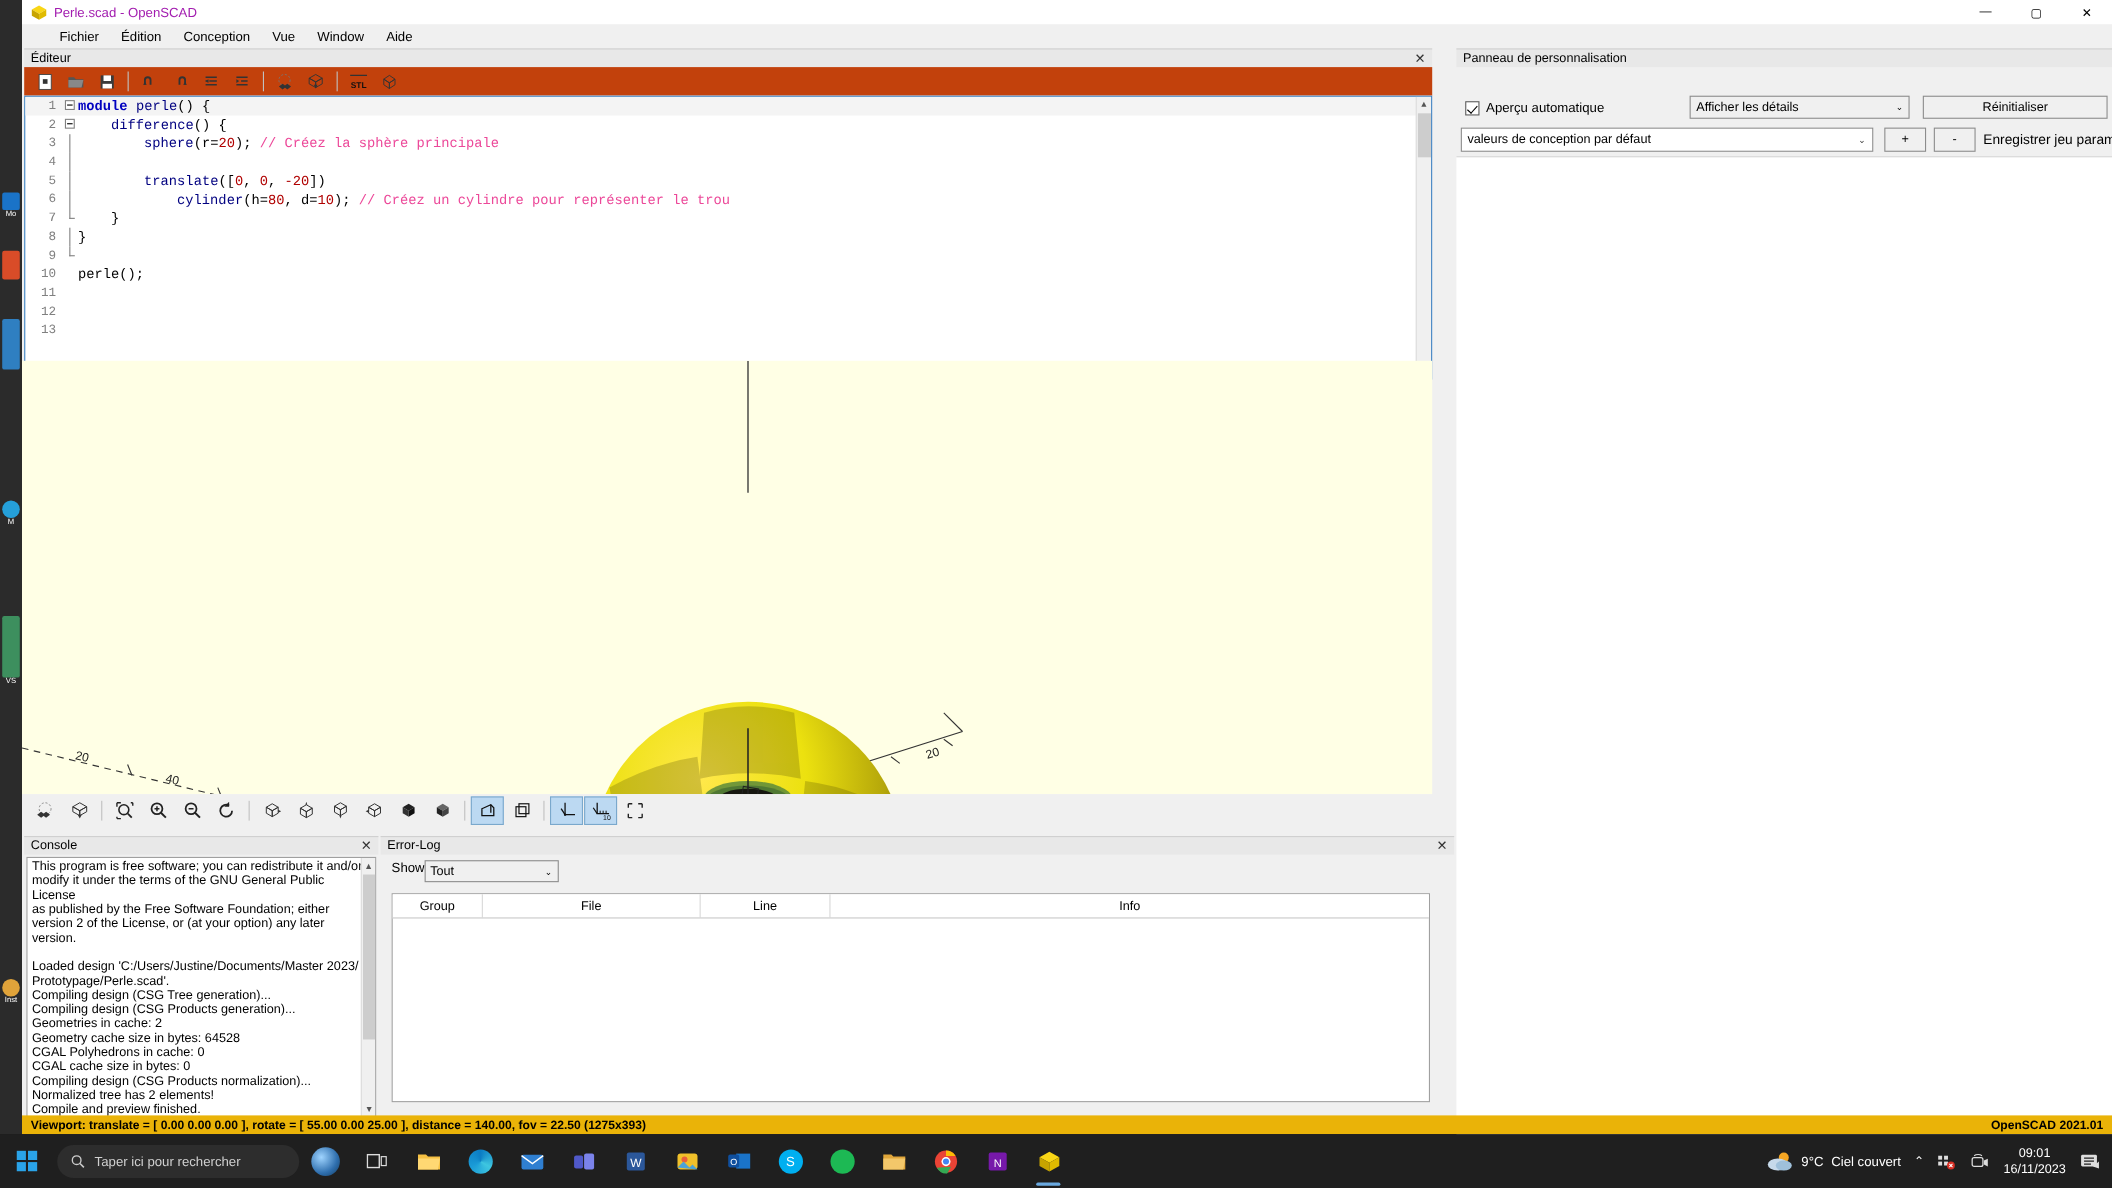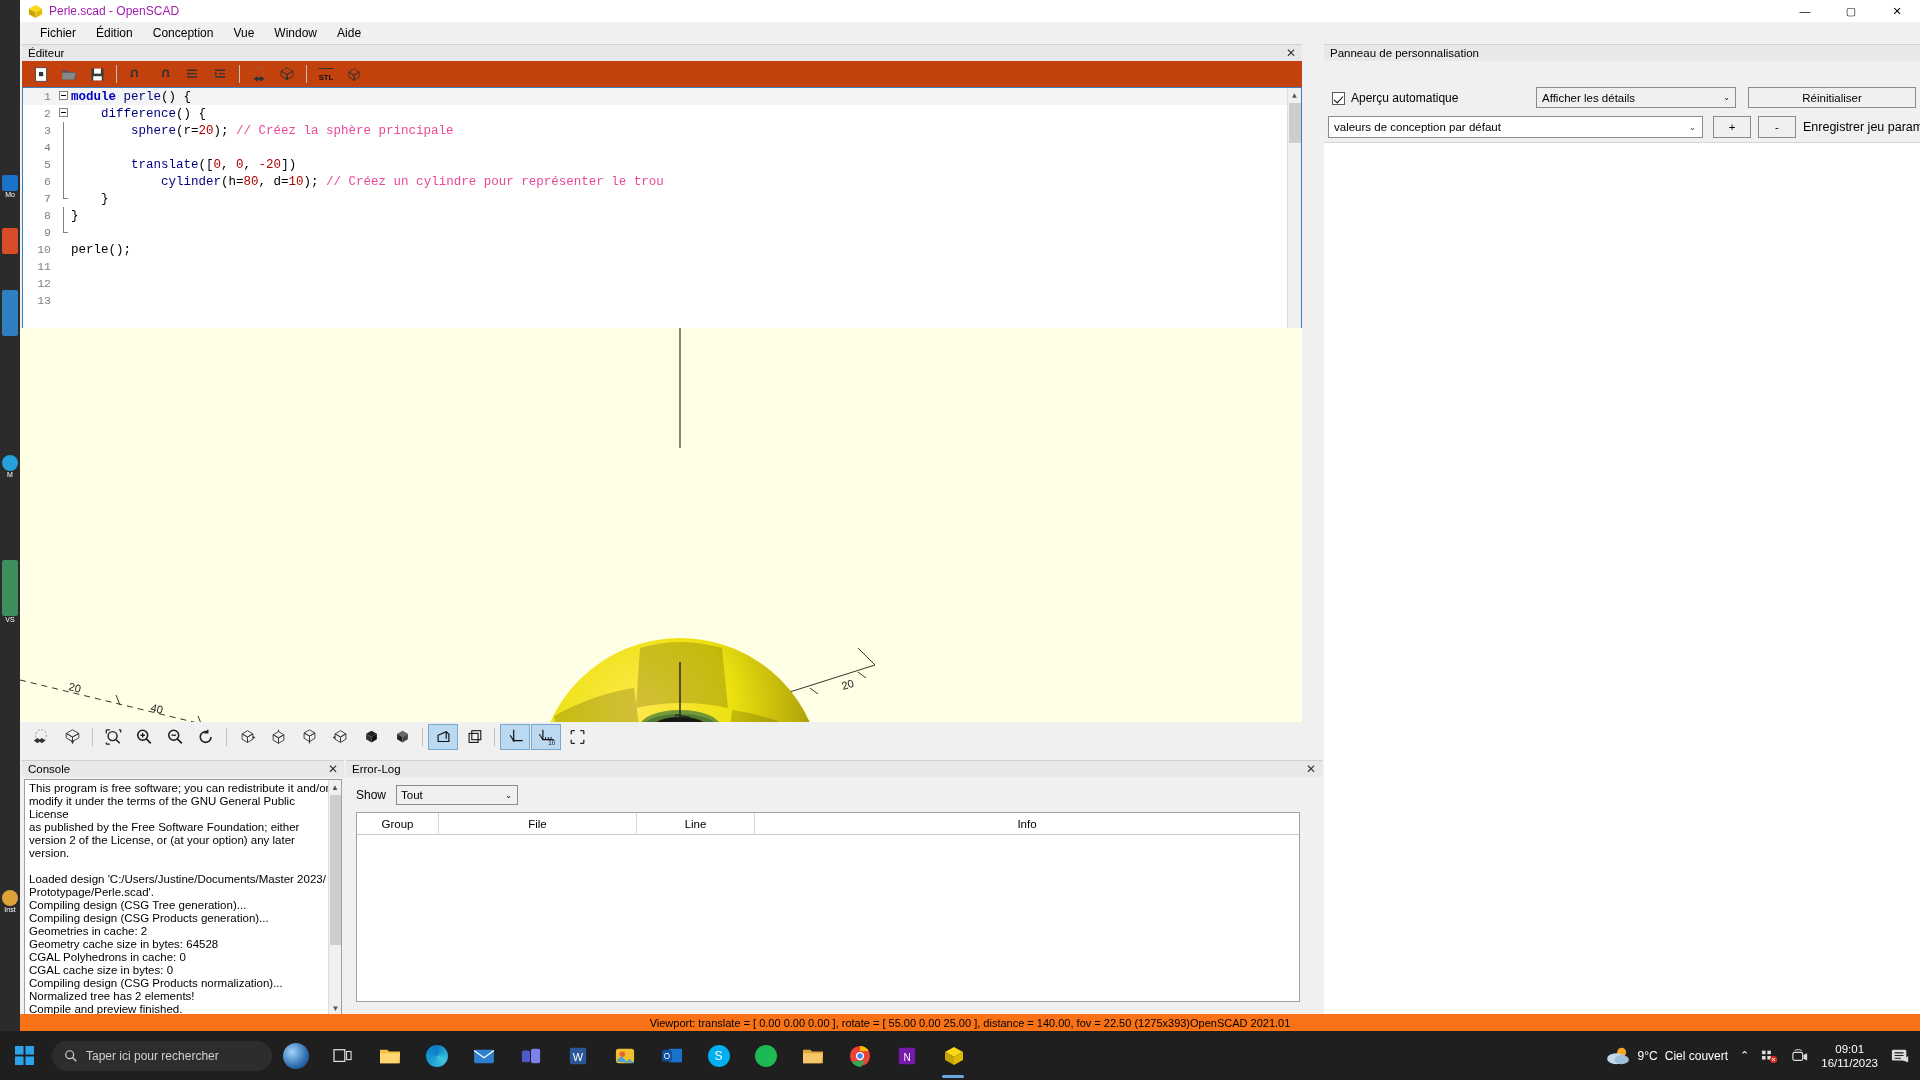--- a/index.html
+++ b/index.html
@@ -30,21 +30,21 @@
     padding-left: 8px; position: relative;
   }
   .title-icon { width: 15px; height: 15px; margin-right: 6px; position: relative; }
   .title-text { font-size: 12px; color: #a21caf; }
   .win-buttons { position: absolute; right: 0; top: 0; height: 22px; display: flex; }
   .win-btn {
     width: 46px; height: 22px; display: flex; align-items: center; justify-content: center;
     font-size: 11px; color: #000;
   }
 
-  .menubar { height: 22px; background: #f0f0f0; display: flex; align-items: center; padding-left: 10px; }
+  .menubar { height: 22px; background: #f0f0f0; display: flex; align-items: center; padding-left: 24px; }
   .menu-item { padding: 3px 10px; font-size: 12px; color: #000; cursor: default; }
 
   
   .panel-title {
     height: 17px; background: #e8e8e8; border-top: 1px solid #d0d0d0;
     display: flex; align-items: center; padding: 0 6px; font-size: 11.5px;
     position: relative;
   }
   .panel-title .closebtn {
     position: absolute; right: 6px; top: 0; height: 17px; line-height: 17px;
@@ -120,21 +120,21 @@
     background: #ffffff; border: 1px solid #a0a0a0; overflow: hidden;
     font-size: 11.5px; line-height: 13px; padding: 2px 4px;
   }
   .console-line { white-space: pre-wrap; }
   .console-scroll {
     position: absolute; right: 1px; top: 1px; width: 13px; height: 235px; background: #f0f0f0;
   }
 
   
   .errlog-wrap { position: absolute; left: 344px; top: 760px; width: 958px; height: 258px; }
-  .errlog-ctrl { position: absolute; left: 0; top: 22px; height: 26px; display: flex; align-items: center; gap: 10px; padding-left: 10px; }
+  .errlog-ctrl { position: absolute; left: 0; top: 22px; height: 26px; display: flex; align-items: flex-start; padding-left: 10px; }
   .err-select {
     width: 122px; height: 20px; background: #f0f0f0; border: 1px solid #8c8c8c;
     font-size: 11.5px; display: flex; align-items: center; padding: 0 4px; position: relative;
   }
   .err-select .chev { position: absolute; right: 5px; font-size: 8px; }
   .errtable {
     position: absolute; left: 10px; top: 52px; width: 940px; height: 190px;
     background: #fff; border: 1px solid #a0a0a0;
   }
   .errtable-head { display: flex; height: 22px; background: #fff; }
@@ -173,22 +173,22 @@
   }
   .preset-select .chev { position: absolute; right: 6px; font-size: 8px; color: #333; }
   .cust-body {
     position: absolute; left: 0; top: 78px; width: 596px; height: 897px; background: #fff;
     border-top: 1px solid #d4d4d4;
   }
 
   
   .statusbar {
     position: absolute; left: 20px; top: 1014px; width: 1900px; height: 17px;
-    background: #f97316; display: flex; align-items: center; font-size: 11px;
-    padding: 0 8px; justify-content: center;
+    background: #eab308; display: flex; align-items: center; font-size: 11px;
+    padding: 0 8px; justify-content: space-between; font-weight: bold;
   }
 
   
   .taskbar {
     position: absolute; left: 0; top: 1031px; width: 1920px; height: 49px;
     background: #1f1f1f; display: flex; align-items: center;
   }
   .tb-start { width: 48px; height: 49px; display: flex; align-items: center; justify-content: center; }
   .tb-search {
     width: 220px; height: 30px; background: #2d2d2d; border-radius: 15px; margin-left: 4px;

